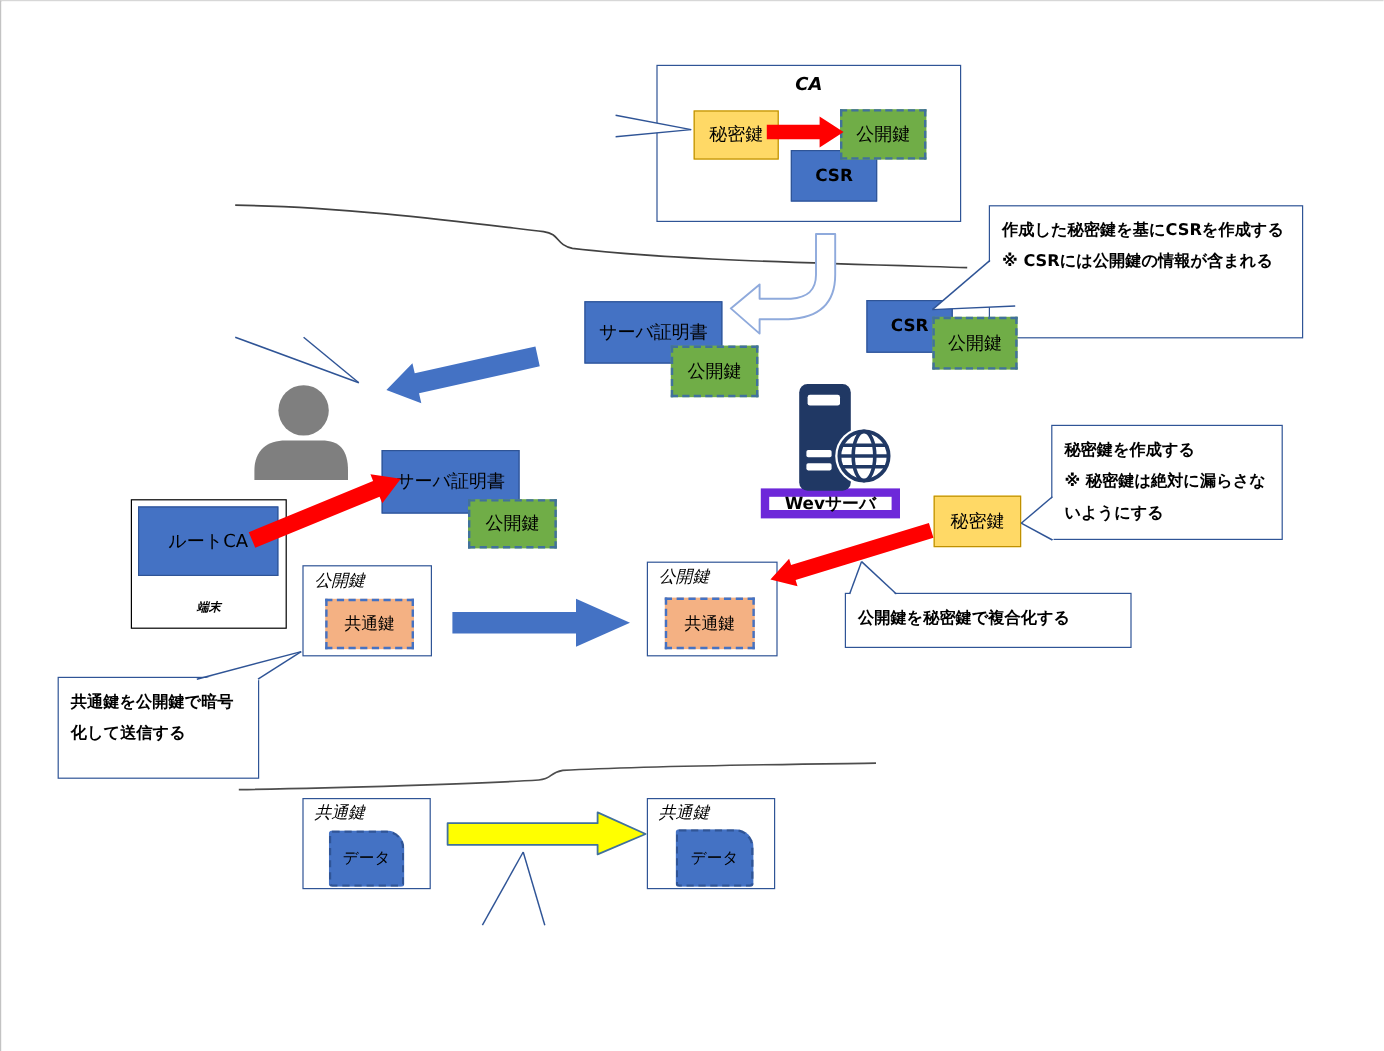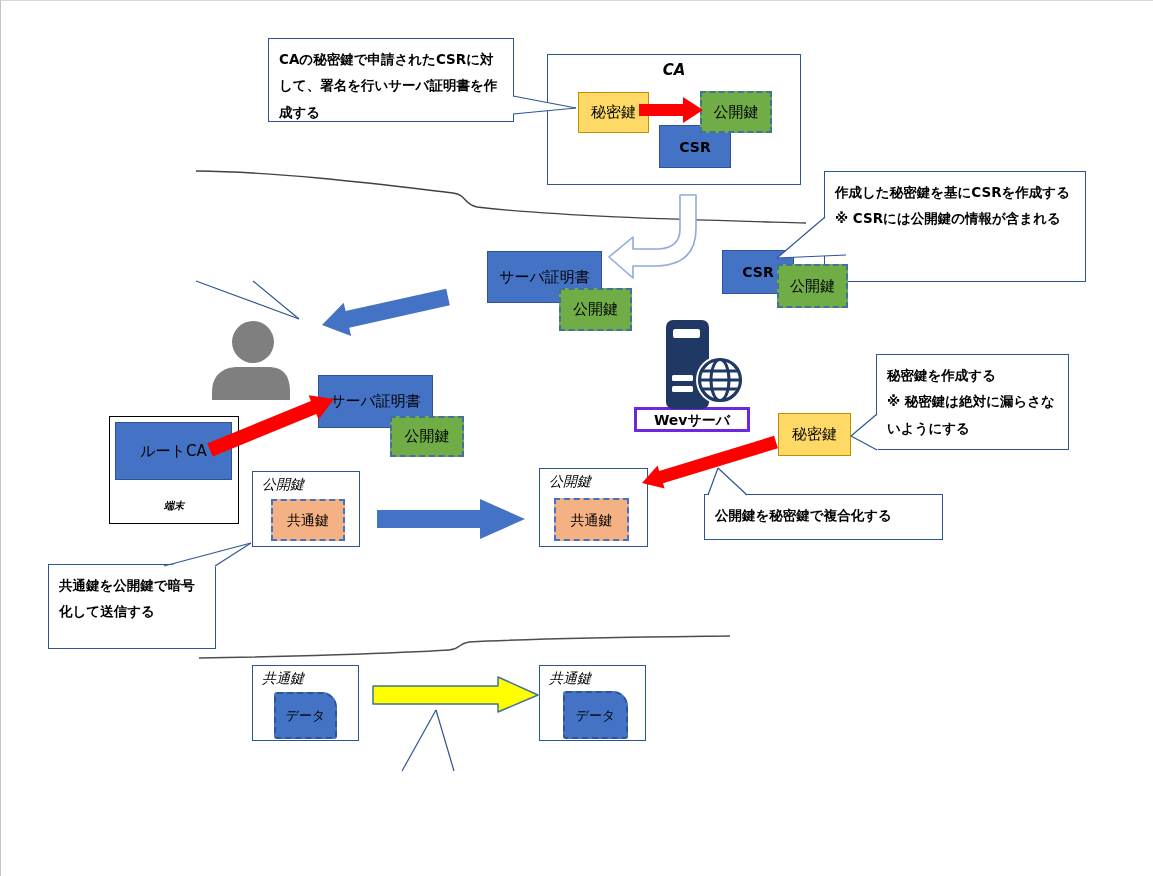--- a/index.html
+++ b/index.html
@@ -29,40 +29,39 @@
 
 <div class="canvas">
 
   <div class="frame" style="left:546px;top:53px;width:254px;height:131px;border:1.5px solid #2F5496;">
     <span class="bold" style="position:absolute;top:6px;left:0;width:100%;text-align:center;font-size:15px;">CA</span>
   </div>
   <div class="box blue bold" style="left:658px;top:124px;width:72px;height:43px;font-size:14px;">CSR</div>
   <div class="box yellow" style="left:577px;top:91px;width:71px;height:41px;">秘密鍵</div>
   <div class="box green-dash" style="left:699px;top:90px;width:72px;height:42px;">公開鍵</div>
 
-  <div class="callout" style="left:267px;top:37px;width:246px;height:84px;">CAの秘密鍵で申請されたCSRに対して、署名を行いサーバ証明書を作成する</div>
 
   <div class="callout" style="left:823px;top:170px;width:262px;height:111px;">作成した秘密鍵を基にCSRを作成する
 ※ CSRには公開鍵の情報が含まれる</div>
   <div class="box blue bold" style="left:721px;top:249px;width:72px;height:44px;font-size:14px;">CSR</div>
   <div class="box green-dash" style="left:776px;top:263px;width:71px;height:44px;">公開鍵</div>
 
   <div class="box blue" style="left:486px;top:250px;width:115px;height:52px;">サーバ証明書</div>
   <div class="box green-dash" style="left:558px;top:287px;width:73px;height:43px;">公開鍵</div>
 
 
   <div class="frame" style="left:108px;top:415px;width:130px;height:108px;border:1.5px solid #000;background:#fff;">
     <span class="bold" style="position:absolute;bottom:10px;left:0;width:100%;text-align:center;font-size:10px;">端末</span>
   </div>
   <div class="box blue" style="left:114px;top:421px;width:117px;height:58px;">ルートCA</div>
 
   <div class="box blue" style="left:317px;top:374px;width:115px;height:53px;">サーバ証明書</div>
   <div class="box green-dash" style="left:389px;top:415px;width:74px;height:41px;">公開鍵</div>
 
-  <div class="box bold" style="left:633px;top:406px;width:116px;height:25px;border:3px solid #6d28d9;background:#fff;font-size:14px;">Wevサーバ</div>
+  <div class="box bold" style="left:633px;top:406px;width:116px;height:25px;border:7px solid #6d28d9;background:#fff;font-size:14px;">Wevサーバ</div>
   <div class="box yellow" style="left:777px;top:412px;width:73px;height:43px;">秘密鍵</div>
   <div class="callout" style="left:875px;top:353px;width:193px;height:96px;">秘密鍵を作成する
 ※ 秘密鍵は絶対に漏らさないようにする</div>
   <div class="callout" style="left:703px;top:493px;width:239px;height:46px;">公開鍵を秘密鍵で複合化する</div>
 
   <div class="frame green-solid" style="left:251px;top:470px;width:108px;height:76px;">
     <span class="corner-label">公開鍵</span>
   </div>
   <div class="box orange-dash" style="left:270px;top:498px;width:74px;height:42px;font-size:14px;">共通鍵</div>
 

